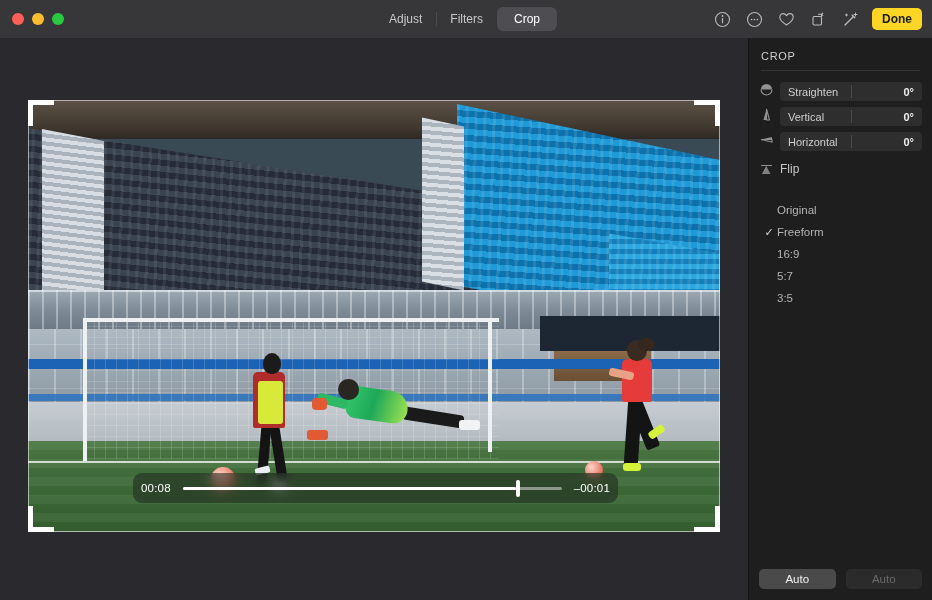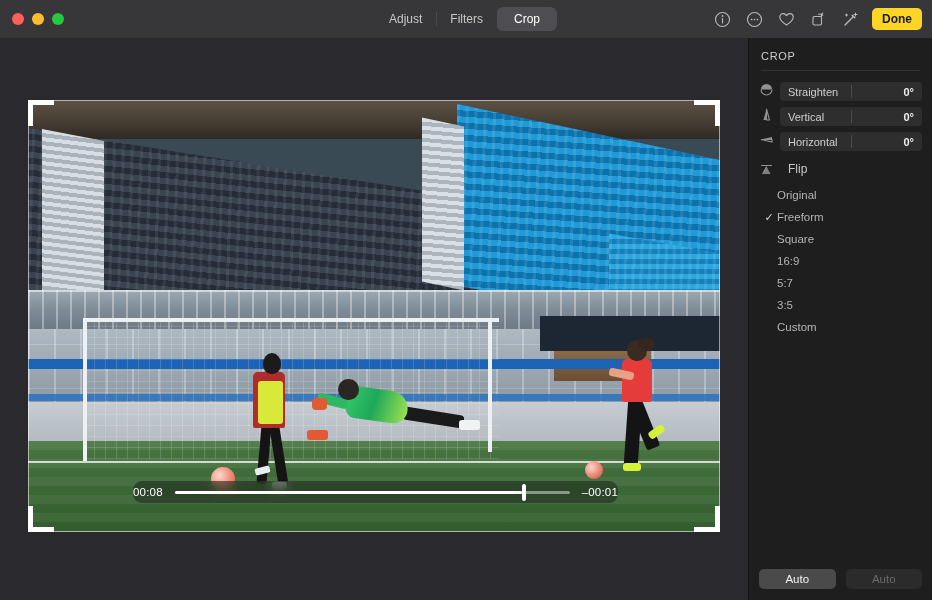--- a/index.html
+++ b/index.html
@@ -187,23 +187,23 @@
   .h-tr-h{ right:0; top:0; width:26px; height:5px; }
   .h-tr-v{ right:0; top:0; width:5px; height:26px; }
   .h-bl-h{ left:0; bottom:0; width:26px; height:5px; }
   .h-bl-v{ left:0; bottom:0; width:5px; height:26px; }
   .h-br-h{ right:0; bottom:0; width:26px; height:5px; }
   .h-br-v{ right:0; bottom:0; width:5px; height:26px; }
   .cropedge{ position:absolute; inset:0; border:1px solid rgba(255,255,255,.55); pointer-events:none; }
 
   
   .scrubber{
-    position:absolute; left:105px; bottom:29px; width:485px; height:22px;
+    position:absolute; left:105px; bottom:29px; width:485px; height:30px;
     background:rgba(30,38,28,.55); border-radius:9px;
-    display:flex; align-items:center; padding:0 0; gap:12px;
+    display:flex; align-items:center; padding:0 8px; gap:12px;
     backdrop-filter:blur(6px);
   }
   .time{ font-size:11.5px; color:#ffffff; white-space:nowrap; letter-spacing:.2px; }
   .track{ position:relative; flex:1; height:3px; background:rgba(255,255,255,.45); border-radius:2px; }
   .trackFill{ position:absolute; left:0; top:0; height:3px; background:#ffffff; border-radius:2px; }
   .playhead{ position:absolute; top:-7px; width:4px; height:17px; background:#ffffff; border-radius:2px; }
 
   
   .sidebar{
     position:absolute; right:0; top:38px; width:184px; height:562px;
@@ -216,24 +216,24 @@
   .slider-row{ display:flex; gap:7px; margin-bottom:6px; }
   .sl-icon{ width:14px; height:14px; flex:0 0 14px; display:flex; align-items:center; justify-content:center; opacity:.75; }
   .sl-field{
     flex:1; height:19px; background:#2e2e2e; border-radius:4px;
     display:flex; align-items:center; position:relative; overflow:hidden;
   }
   .sl-label{ font-size:11px; color:#cfcfcf; padding-left:8px; }
   .sl-div{ position:absolute; left:50%; top:3px; bottom:3px; width:1px; background:#4a4a4a; }
   .sl-val{ position:absolute; right:8px; font-size:11px; color:#efefef; font-weight:600; }
 
-  .menu-row{ display:flex; align-items:center; gap:15px; height:24px; margin-top:2px; }
+  .menu-row{ display:flex; align-items:center; gap:7px; height:24px; margin-top:2px; }
   .menu-label{ font-size:12px; color:#c7c7c7; }
 
-  .aspect-list{ margin-top:3px; }
+  .aspect-list{ margin-top:18px; }
   .aspect-item{
     display:flex; align-items:center; height:22px; padding-left:2px; position:relative;
   }
   .check{ width:16px; flex:0 0 16px; font-size:11px; color:#d8d8d8; text-align:center; }
   .aspect-label{ font-size:11.5px; color:#b4b4b4; }
 
   .bottom-btns{
     position:absolute; left:10px; right:10px; bottom:11px;
     display:flex; gap:10px;
   }
@@ -448,38 +448,30 @@
       <div class="aspect-item">
         <span class="check"></span>
         <span class="aspect-label">Original</span>
       </div>
       <div class="aspect-item">
         <span class="check">✓</span>
         <span class="aspect-label">Freeform</span>
       </div>
       <div class="aspect-item">
         <span class="check"></span>
-        <span class="aspect-label">Square</span>
-      </div>
-      <div class="aspect-item">
-        <span class="check"></span>
         <span class="aspect-label">16:9</span>
       </div>
       <div class="aspect-item">
         <span class="check"></span>
         <span class="aspect-label">5:7</span>
       </div>
       <div class="aspect-item">
         <span class="check"></span>
         <span class="aspect-label">3:5</span>
       </div>
-      <div class="aspect-item">
-        <span class="check"></span>
-        <span class="aspect-label">Custom</span>
-      </div>
     </div>
 
     <div class="bottom-btns">
       <button class="btn auto">Auto</button>
       <button class="btn reset">Auto</button>
     </div>
   </div>
 
 </div>
 

